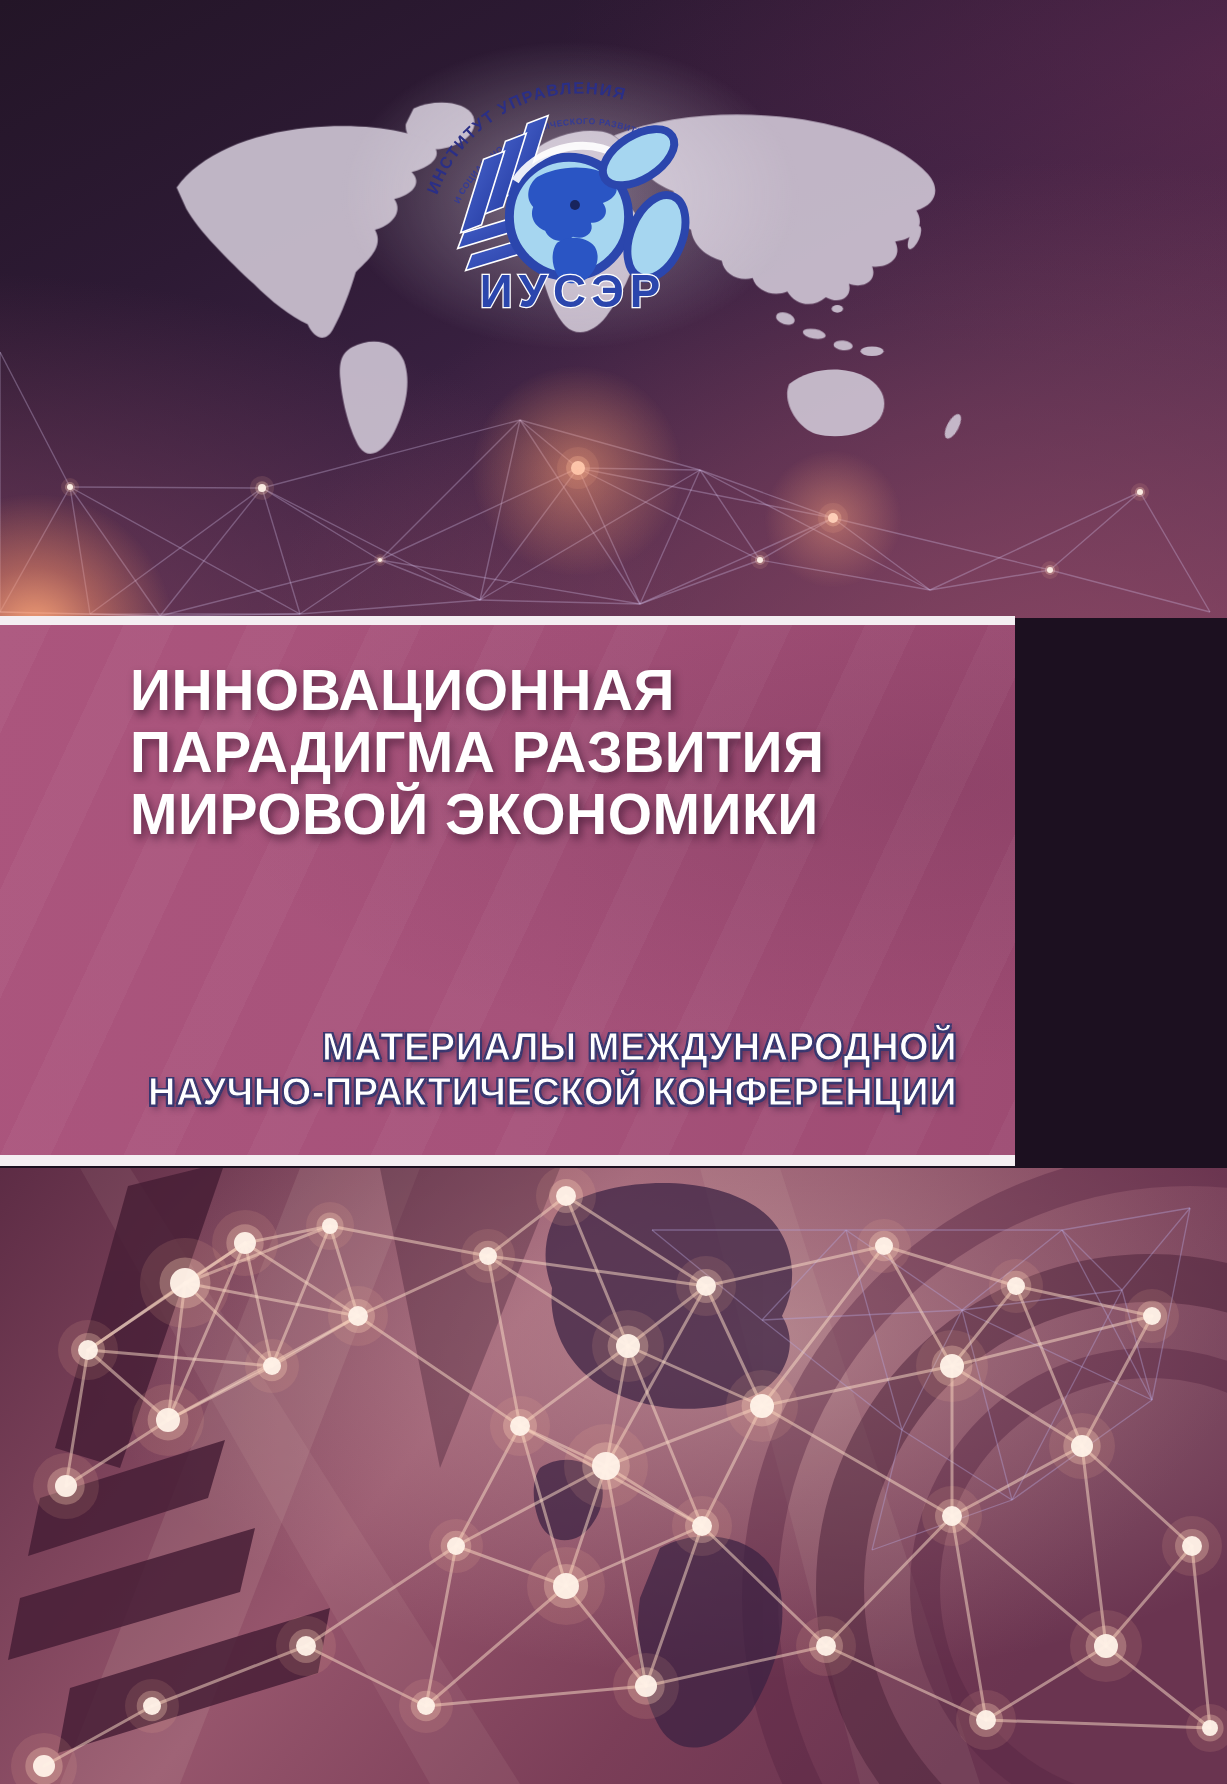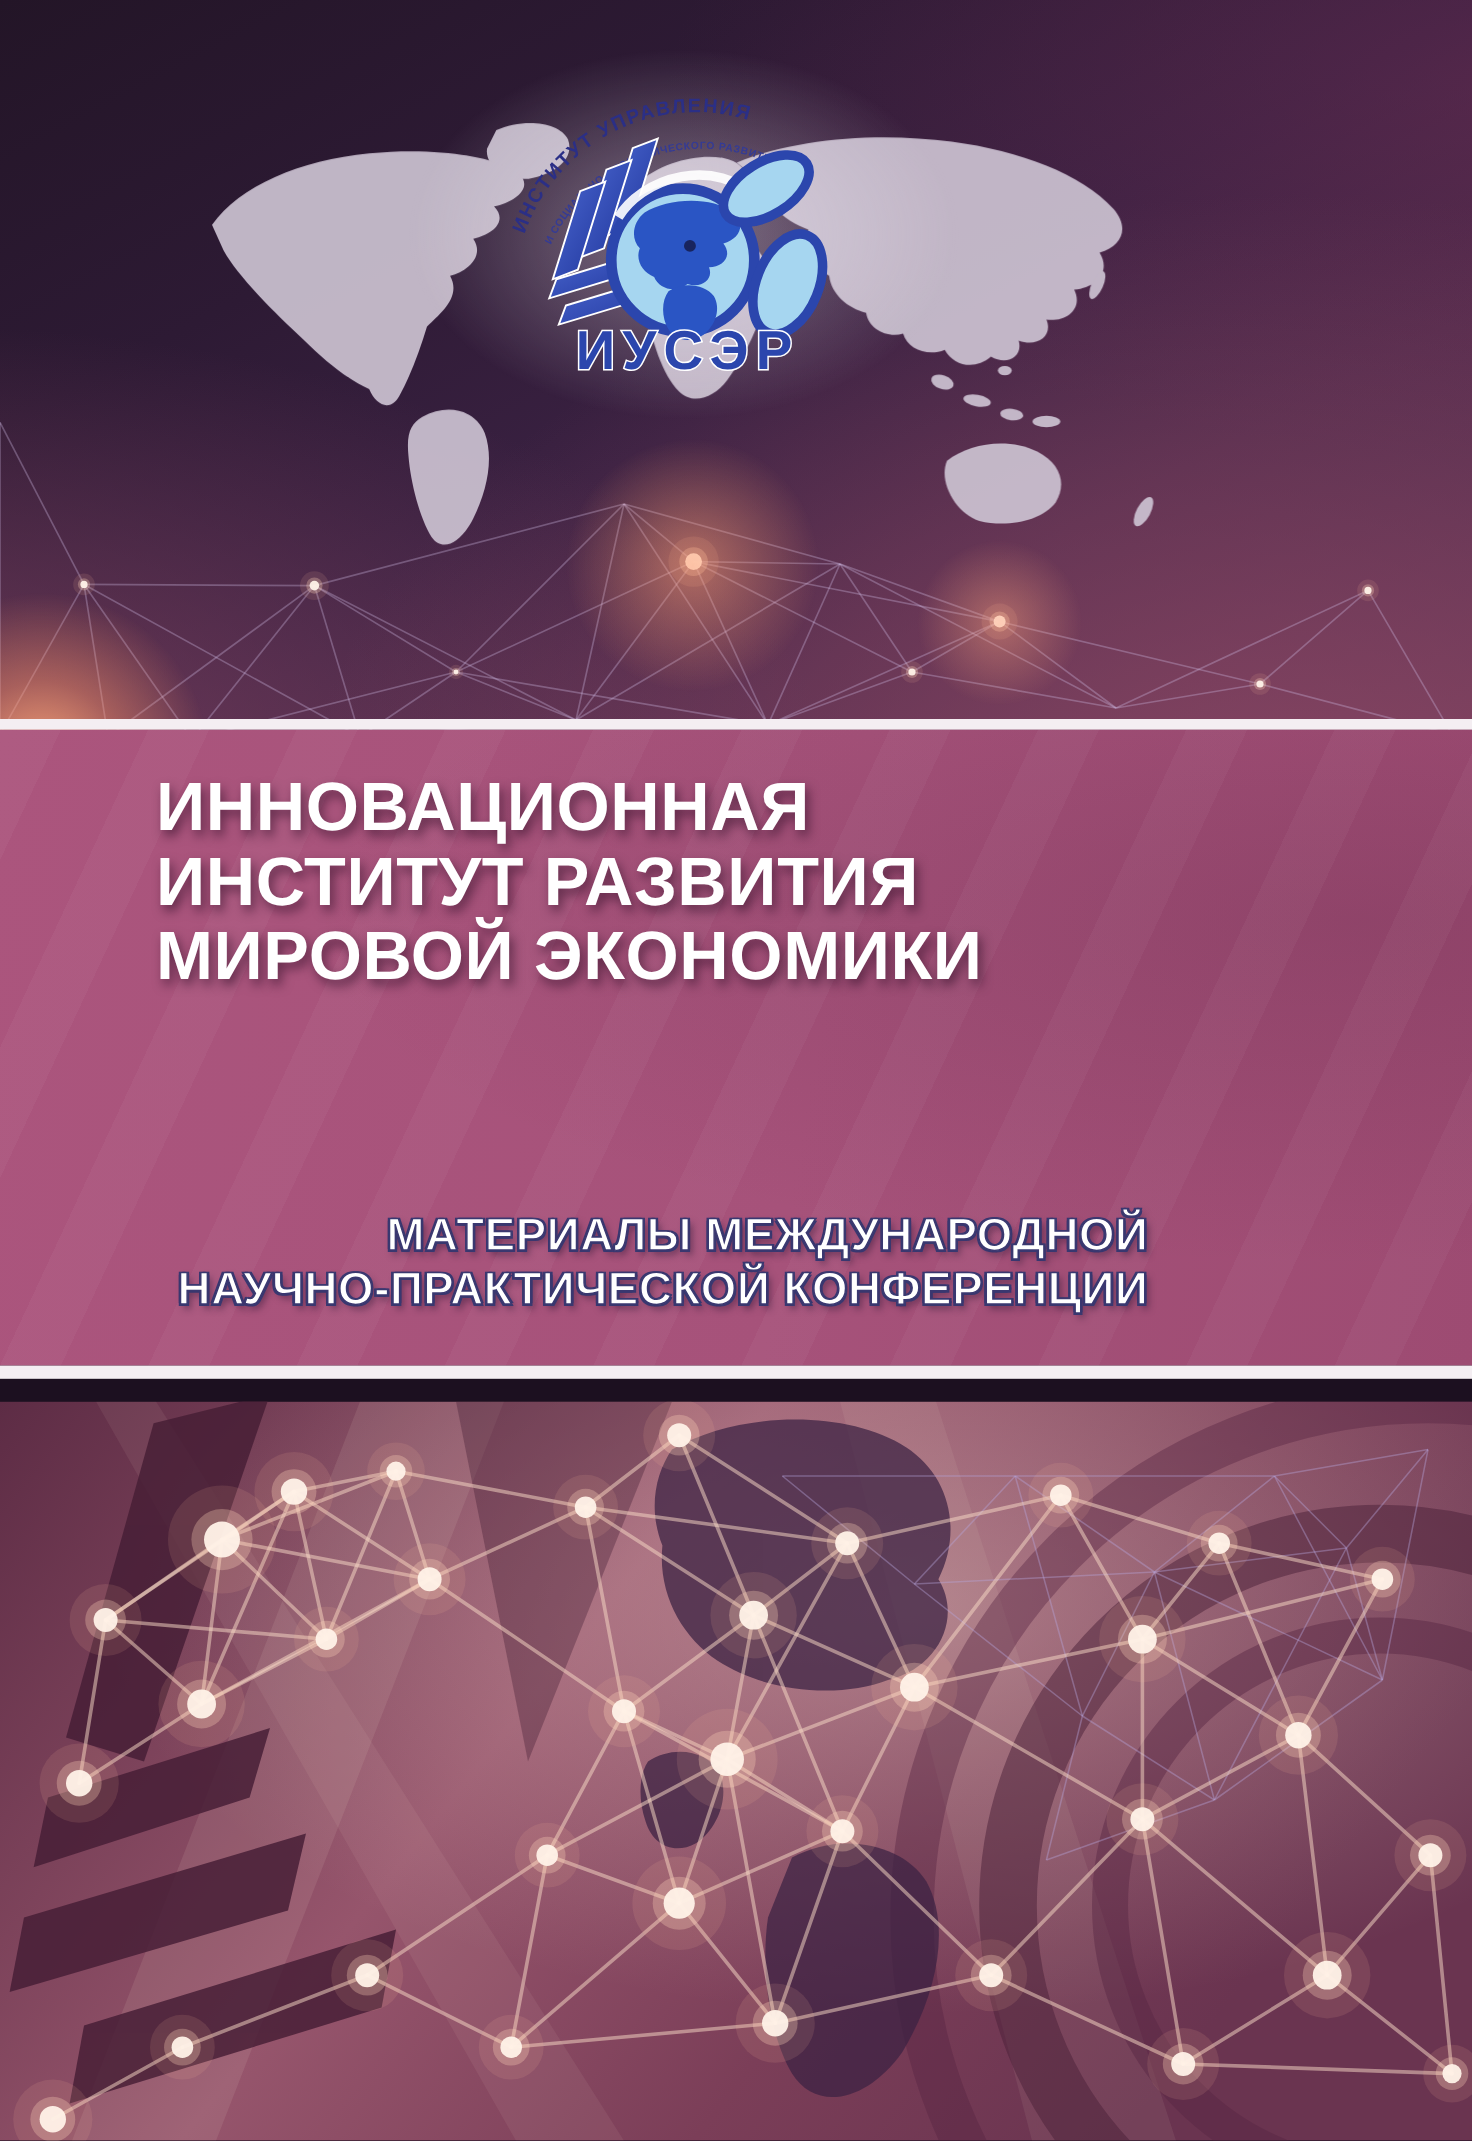--- a/index.html
+++ b/index.html
@@ -25,21 +25,21 @@
   .top-plexus{position:absolute;left:0;top:0;width:1227px;height:618px;}
   .glow{position:absolute;border-radius:50%;pointer-events:none;}
   .glow-a{left:-110px;top:488px;width:290px;height:290px;
     background:radial-gradient(circle,rgba(255,168,120,.95) 0%,rgba(255,150,105,.45) 32%,rgba(255,150,105,0) 68%);}
   .glow-b{left:462px;top:356px;width:230px;height:230px;
     background:radial-gradient(circle,rgba(255,160,115,.55) 0%,rgba(255,160,115,0) 65%);}
   .glow-c{left:758px;top:444px;width:150px;height:150px;
     background:radial-gradient(circle,rgba(255,165,125,.45) 0%,rgba(255,165,125,0) 65%);}
   
   .banner{
-    position:absolute;left:0;top:599px;width:1227px;height:550px;box-sizing:border-box;
+    position:absolute;left:0;top:616px;width:1015px;height:550px;box-sizing:border-box;
     border-top:9px solid var(--stripe,#f4eef2);
     border-bottom:11px solid var(--stripe,#f4eef2);
     background:
       repeating-linear-gradient(115deg,rgba(255,255,255,.035) 0 46px,rgba(255,255,255,0) 46px 112px),
       radial-gradient(ellipse at 92% 30%,rgba(70,25,55,.18) 0%,rgba(70,25,55,0) 55%),
       linear-gradient(100deg,#ab557d 0%,var(--banner,#a6527a) 55%,#9d4b72 100%);
   }
   .main-title{
     position:absolute;left:130px;top:34px;margin:0;
     font-size:57px;line-height:62px;font-weight:700;letter-spacing:.5px;color:#ffffff;
@@ -217,21 +217,21 @@
         </g>
       </g>
 
       <text x="166" y="243" text-anchor="middle" font-size="46" font-weight="bold" fill="#2b46ad" stroke="#ffffff" stroke-width="2.5" paint-order="stroke" letter-spacing="6">ИУСЭР</text>
     </svg>
   </div>
 
   <div class="banner">
     <h1 class="main-title">
       <span>ИННОВАЦИОННАЯ</span>
-      <span>ИНСТИТУТ РАЗВИТИЯ</span>
+      <span>ПАРАДИГМА РАЗВИТИЯ</span>
       <span>МИРОВОЙ ЭКОНОМИКИ</span>
     </h1>
     <h2 class="conf-subtitle">
       <span>МАТЕРИАЛЫ МЕЖДУНАРОДНОЙ</span>
       <span>НАУЧНО-ПРАКТИЧЕСКОЙ КОНФЕРЕНЦИИ</span>
     </h2>
   </div>
 
   <div class="bottom-section">
     <svg class="bottom-scene" viewBox="0 0 1227 616" aria-hidden="true">

